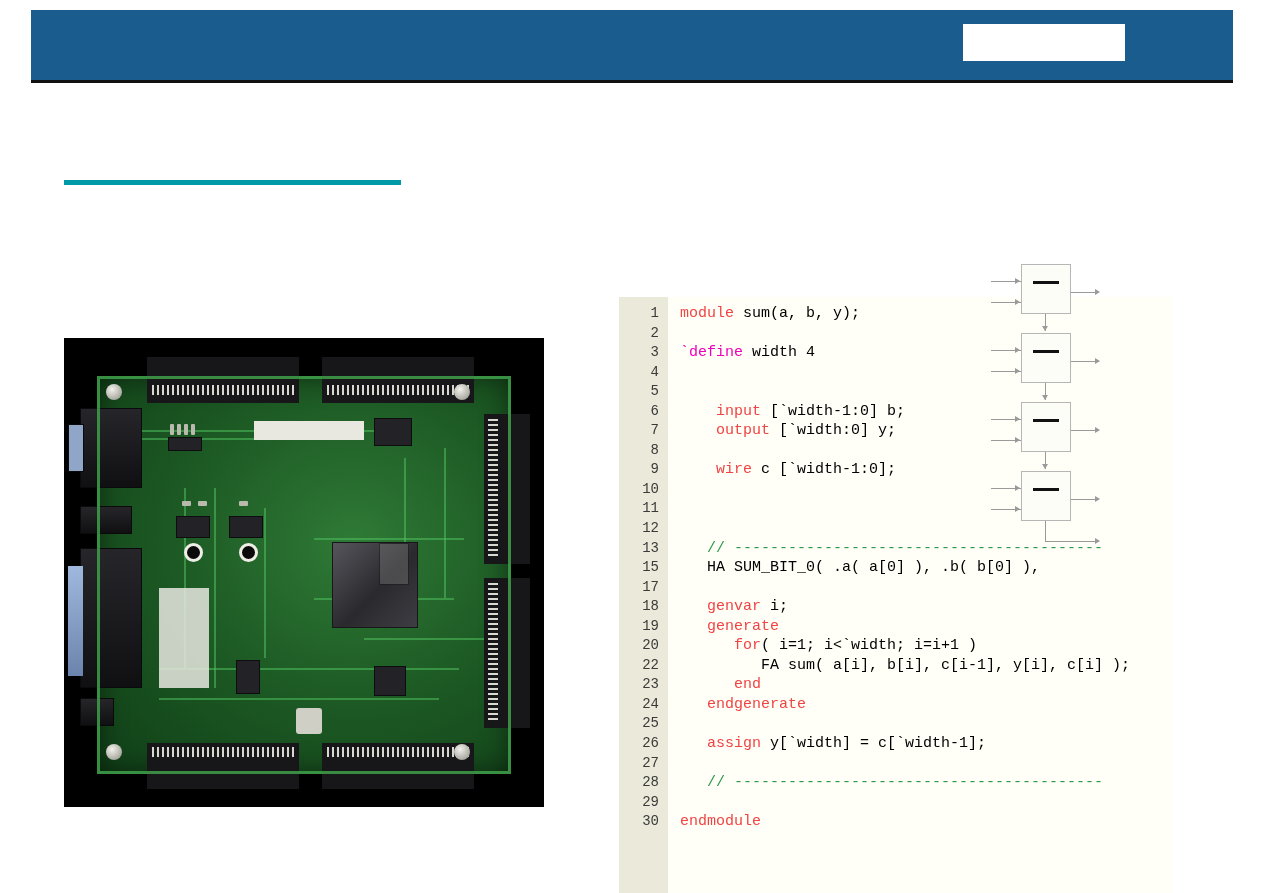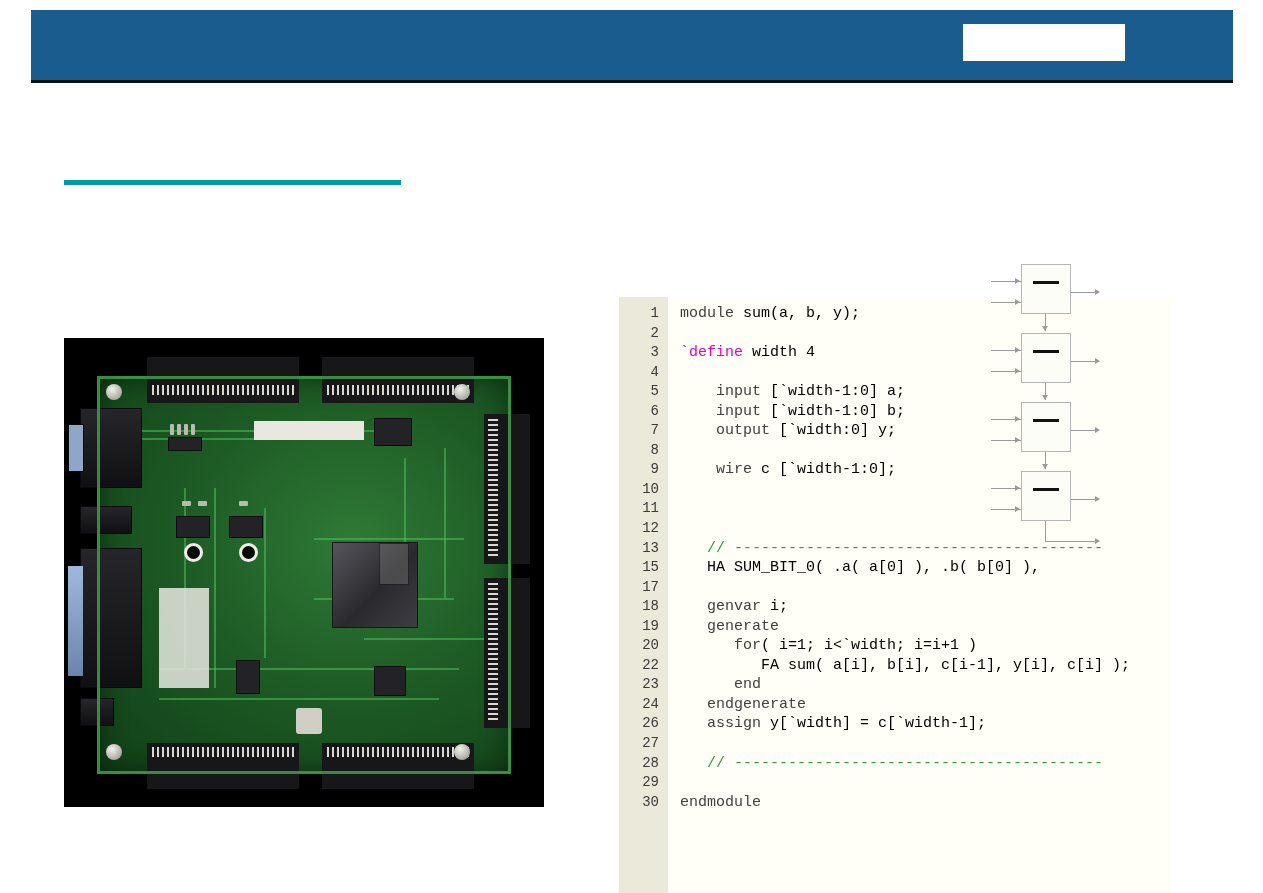--- a/index.html
+++ b/index.html
@@ -214,21 +214,21 @@
     text-align: right;
     padding-right: 9px;
     box-sizing: border-box;
     color: #3a3a3a;
     font-size: 14px;
   }
   .code-text {
     padding-left: 12px;
     color: #000000;
   }
-  .kw   { color: #404040; }
+  .kw   { color: #ef4444; }
   .dir  { color: #ee00bb; }
   .cmt  { color: #2e9a4e; }
 
   
   #block-diagram {
     position: absolute;
     left: 985px;
     top: 262px;
     width: 135px;
     height: 285px;
@@ -356,37 +356,38 @@
   <div class="pcb-edge"></div>
 </div>
 
 <div id="code-panel">
   <div id="code-gutter"></div>
   <div id="code-lines">
       <div class="code-row"><div class="ln">1</div><div class="code-text"><span class="kw">module</span><span> sum(a, b, y);</span></div></div>
       <div class="code-row"><div class="ln">2</div><div class="code-text"></div></div>
       <div class="code-row"><div class="ln">3</div><div class="code-text"><span class="dir">`define</span><span> width 4</span></div></div>
       <div class="code-row"><div class="ln">4</div><div class="code-text"></div></div>
-      <div class="code-row"><div class="ln">5</div><div class="code-text"><span>    </span><span class="kw">input</span><span> [`width-1:0] a;</span></div></div>
+      <div class="code-row"><div class="ln">5</div></div>
       <div class="code-row"><div class="ln">6</div><div class="code-text"><span>    </span><span class="kw">input</span><span> [`width-1:0] b;</span></div></div>
       <div class="code-row"><div class="ln">7</div><div class="code-text"><span>    </span><span class="kw">output</span><span> [`width:0] y;</span></div></div>
       <div class="code-row"><div class="ln">8</div><div class="code-text"></div></div>
       <div class="code-row"><div class="ln">9</div><div class="code-text"><span>    </span><span class="kw">wire</span><span> c [`width-1:0];</span></div></div>
       <div class="code-row"><div class="ln">10</div><div class="code-text"></div></div>
       <div class="code-row"><div class="ln">11</div><div class="code-text"></div></div>
       <div class="code-row"><div class="ln">12</div><div class="code-text"></div></div>
       <div class="code-row"><div class="ln">13</div><div class="code-text"><span>   </span><span class="cmt">// -----------------------------------------</span></div></div>
       <div class="code-row"><div class="ln">15</div><div class="code-text"><span>   HA SUM_BIT_0( .a( a[0] ), .b( b[0] ),</span></div></div>
       <div class="code-row"><div class="ln">17</div><div class="code-text"></div></div>
       <div class="code-row"><div class="ln">18</div><div class="code-text"><span>   </span><span class="kw">genvar</span><span> i;</span></div></div>
       <div class="code-row"><div class="ln">19</div><div class="code-text"><span>   </span><span class="kw">generate</span></div></div>
       <div class="code-row"><div class="ln">20</div><div class="code-text"><span>      </span><span class="kw">for</span><span>( i=1; i&lt;`width; i=i+1 )</span></div></div>
       <div class="code-row"><div class="ln">22</div><div class="code-text"><span>         FA sum( a[i], b[i], c[i-1], y[i], c[i] );</span></div></div>
       <div class="code-row"><div class="ln">23</div><div class="code-text"><span>      </span><span class="kw">end</span></div></div>
       <div class="code-row"><div class="ln">24</div><div class="code-text"><span>   </span><span class="kw">endgenerate</span></div></div>
+      <div class="code-row"><div class="ln">25</div><div class="code-text"></div></div>
       <div class="code-row"><div class="ln">26</div><div class="code-text"><span>   </span><span class="kw">assign</span><span> y[`width] = c[`width-1];</span></div></div>
       <div class="code-row"><div class="ln">27</div><div class="code-text"></div></div>
       <div class="code-row"><div class="ln">28</div><div class="code-text"><span>   </span><span class="cmt">// -----------------------------------------</span></div></div>
       <div class="code-row"><div class="ln">29</div><div class="code-text"></div></div>
       <div class="code-row"><div class="ln">30</div><div class="code-text"><span class="kw">endmodule</span></div></div>
     </div>
 </div>
 
 <div id="block-diagram">
 

